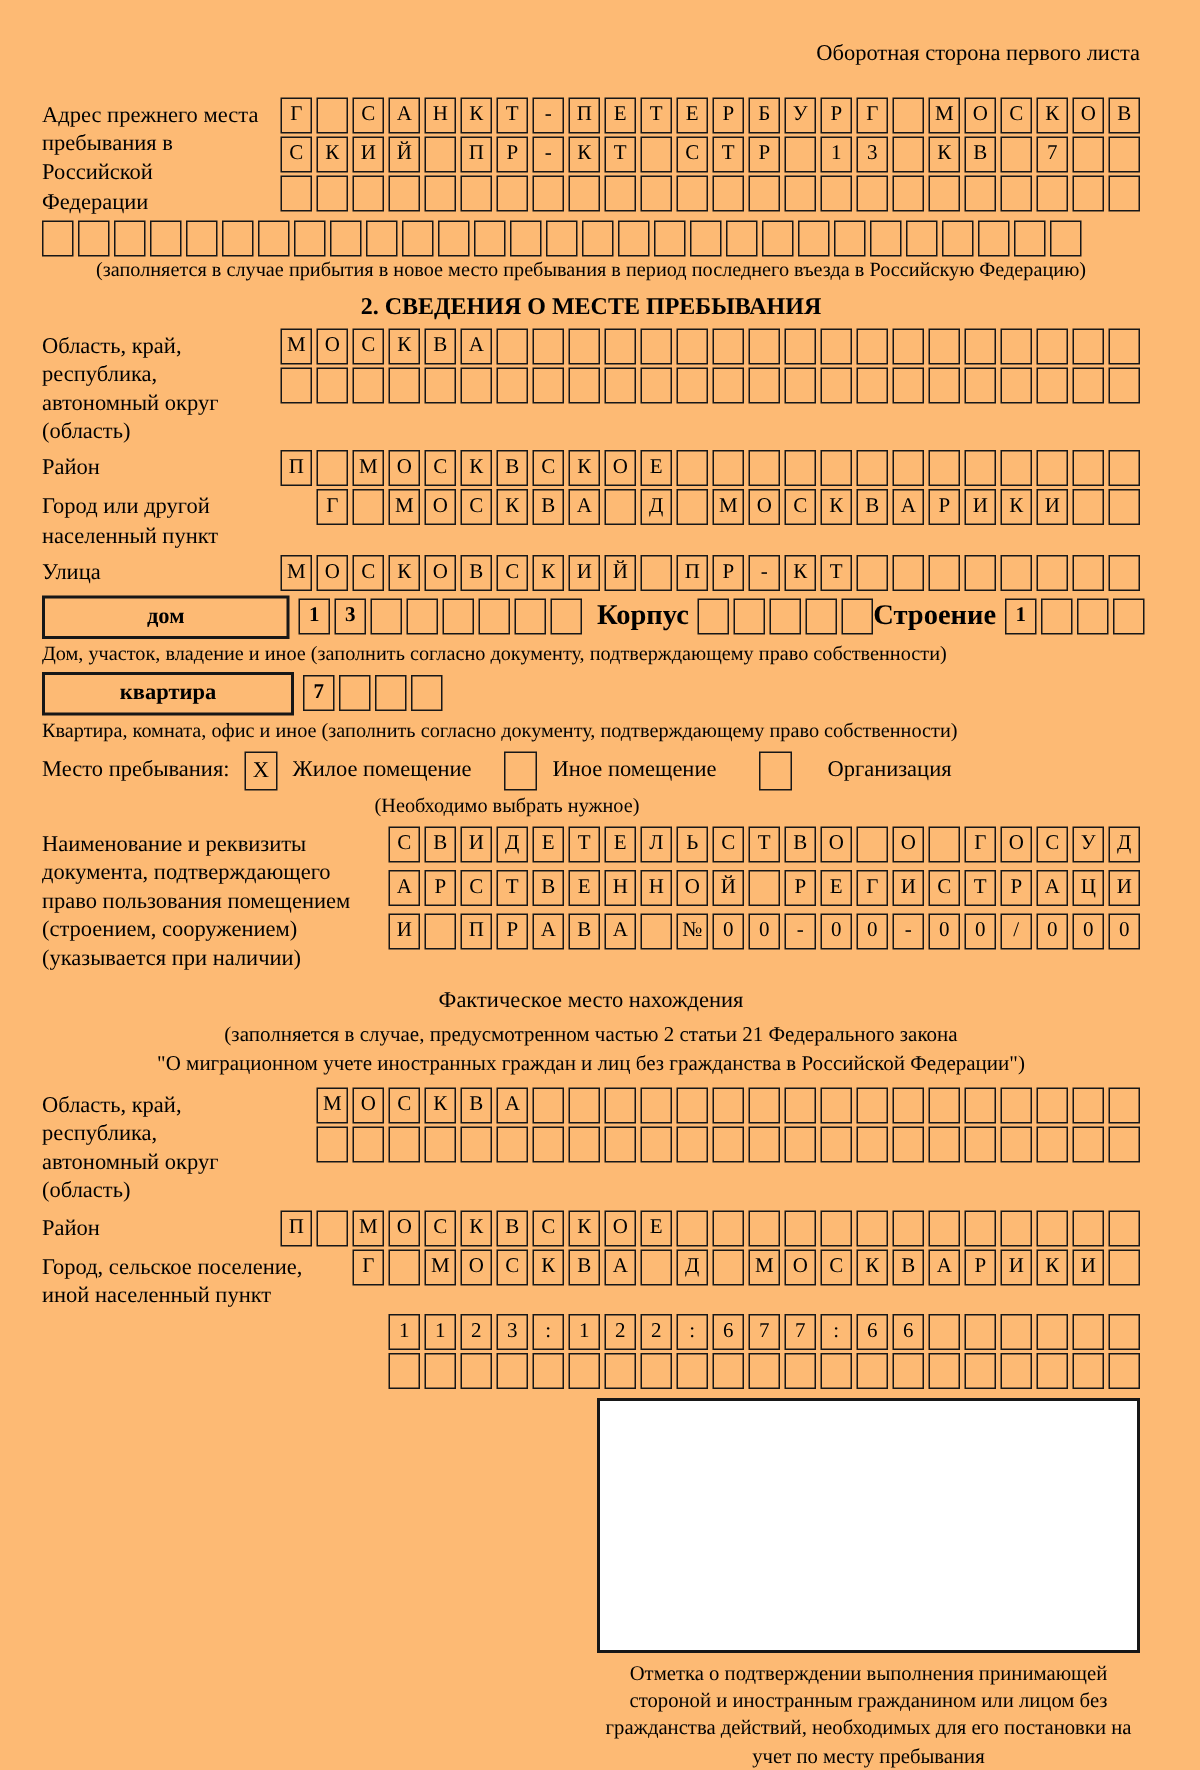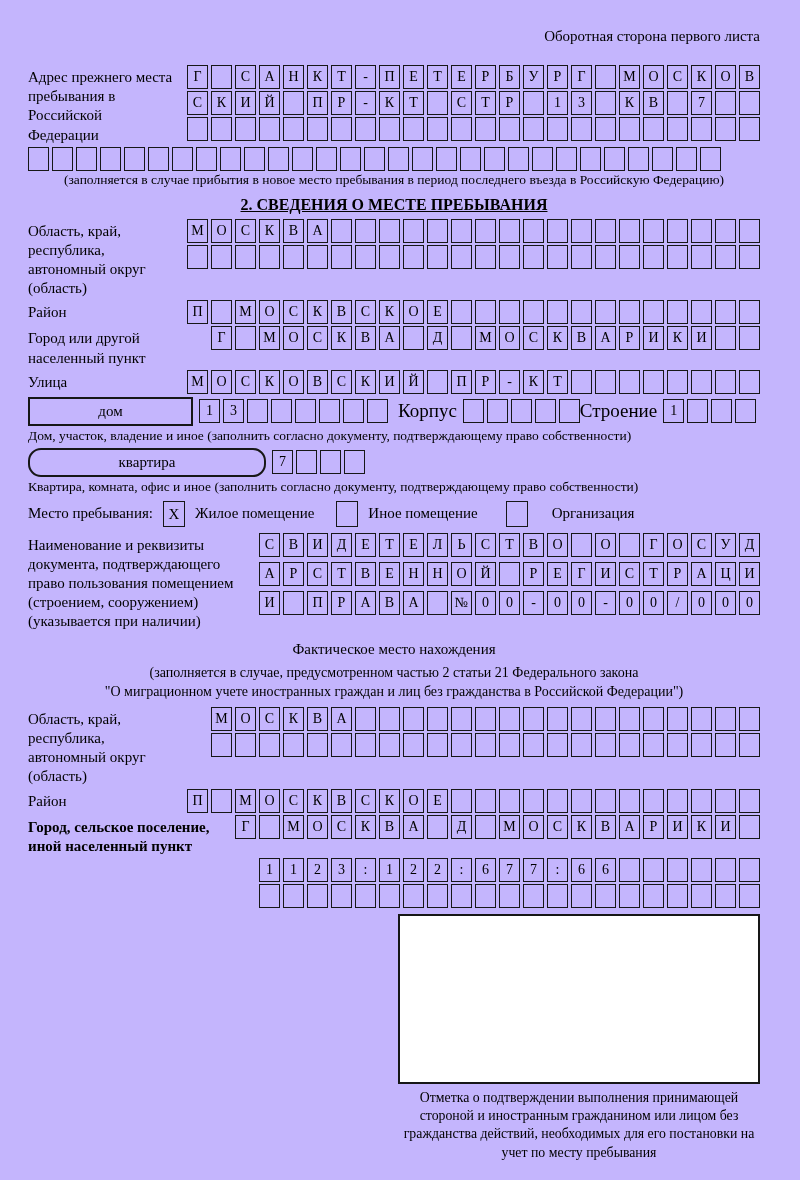--- a/index.html
+++ b/index.html
@@ -1,56 +1,56 @@
 <!DOCTYPE html>
 <html><head>
 <meta charset="utf-8">
 <style>
   html,body{margin:0;padding:0;background:#fff;}
   .page{
     position:relative;
     width:800px;height:1180px;
     box-sizing:border-box;
     padding:14px 40px 0 28px;
-    background:#c4b5fd;color:#000;
+    background:#fdba74;color:#000;
     font-family:"Liberation Serif","DejaVu Serif",serif;
     overflow:hidden;
   }
   .corner{ text-align:right; font-size:15px; margin:14px 0 20px; }
 
   .frow{ display:flex; align-items:flex-start; margin-bottom:2px; }
   .flabel{ font-size:15px; line-height:1.28; padding-top:3px; flex:none; }
-  .w120{width:122px;} .w148{width:148px;} .w150{width:152px;} .w185{width:185px;} .w200{width:205px;font-weight:bold;} .w210{width:212px;}
+  .w120{width:122px;} .w148{width:148px;} .w150{width:152px;} .w185{width:185px;} .w200{width:205px;} .w210{width:212px;}
 
   .stack{ margin-left:auto; display:flex; flex-direction:column; gap:2px; align-items:flex-end; }
   .stack.gap6{ gap:5px; }
 
   .cells{ display:flex; gap:3px; flex:none; }
   .cells.right{ margin-left:auto; }
   .cell{
     flex:none; box-sizing:content-box;
     width:19px; height:22px;
     border:1.6px solid #171717;
     text-align:center; font-size:14px; line-height:22px;
     font-family:"Liberation Serif","DejaVu Serif",serif;
   }
   .caption{ font-size:13.5px; line-height:1.25; margin:1px 0 3px; }
   .caption.center{ text-align:center; }
 
-  .sec-title{ text-align:center; font-weight:bold; font-size:16px; margin:7px 0 5px;text-decoration:underline; }
+  .sec-title{ text-align:center; font-weight:bold; font-size:16px; margin:7px 0 5px; }
   .sub-title{ text-align:center; font-weight:normal; font-size:15px; margin:10px 0 6px; }
   .note{ text-align:center; font-size:14px; line-height:1.3; }
 
-  .house-row{ display:flex; align-items:center; margin:3px 0 2px; }
+  .house-row{ display:flex; align-items:center; margin:3px 0 2px;font-weight:bold; }
   .wide-box{
     box-sizing:border-box; border:2px solid #171717; height:29px;
     display:flex; align-items:center; justify-content:center;
     font-size:15px; flex:none; width:165px;
   }
-  .wide-box.w202{ width:238px;border-radius:13px; }
+  .wide-box.w202{ width:168px; }
   .inline-label{ font-size:19px; flex:none; }
   .sp6{ margin-left:6px; } .sp10{ margin-left:10px; } .sp12{ margin-left:0; }
 
   .stay-row{ display:flex; align-items:center; margin-top:5px; font-size:15px; }
   .checkbox{
     box-sizing:content-box; width:20px; height:24px;
     border:1.7px solid #171717; text-align:center;
     font-size:15px; line-height:24px; flex:none;
   }
   .stay-note{ width:620px; text-align:center; font-size:13.5px; margin-top:2px; }
@@ -374,20 +374,21 @@
 
   <div class="stay-row">
     <span class="flabel" style="padding-top:0;">Место пребывания:</span>
     <span class="checkbox sp10">X</span>
     <span class="sp10">Жилое помещение</span>
     <span class="checkbox sp12" style="margin-left:22px;"></span>
     <span class="sp10">Иное помещение</span>
     <span class="checkbox sp12" style="margin-left:28px;"></span>
     <span class="sp12" style="margin-left:24px;text-align:center;">Организация</span>
   </div>
+  <div class="stay-note">(Необходимо выбрать нужное)</div>
 
   <div class="frow" style="margin-top:6px;">
     <div class="flabel w210">Наименование и реквизиты документа, подтверждающего право пользования помещением (строением, сооружением) (указывается при наличии)</div>
     <div class="stack gap6">
       <div class="cells">
           <span class="cell">С</span>
           <span class="cell">В</span>
           <span class="cell">И</span>
           <span class="cell">Д</span>
           <span class="cell">Е</span>

